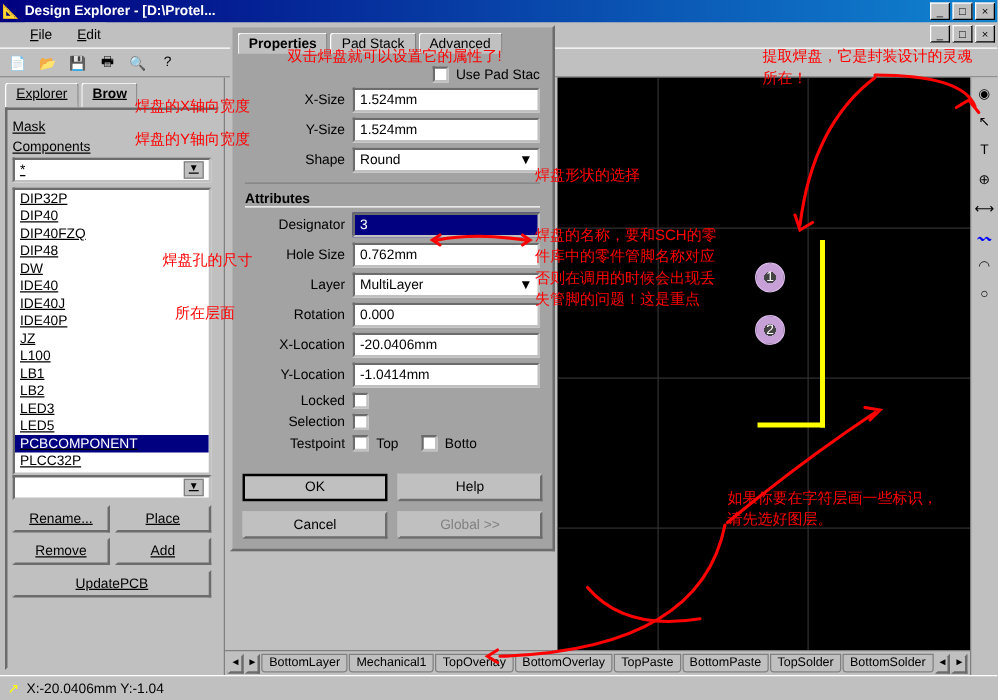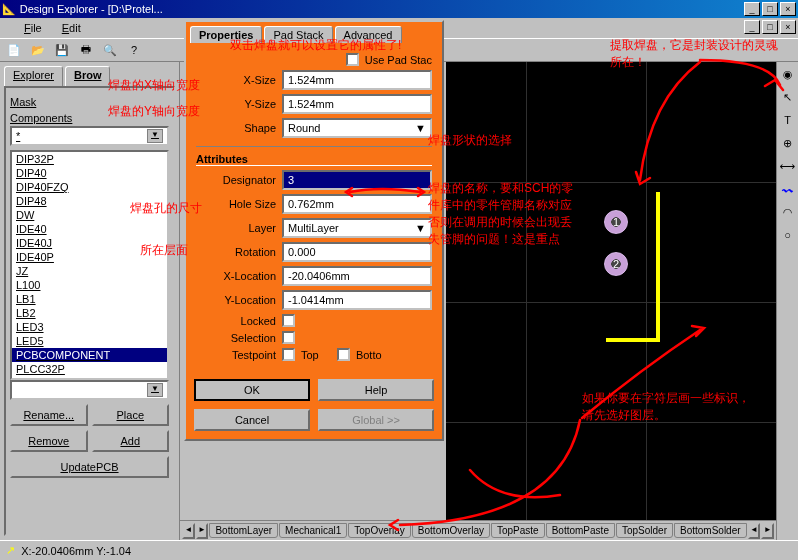--- a/index.html
+++ b/index.html
@@ -1,18 +1,18 @@
 <!DOCTYPE html>
 <html><head>
 <meta charset="utf-8">
 <style>
 * { box-sizing: border-box; margin: 0; padding: 0; font-family: "MS Sans Serif", Tahoma, sans-serif; font-size: 11px; }
 body { background: #c0c0c0; width: 798px; height: 560px; overflow: hidden; position: relative; }
 .titlebar { background: linear-gradient(to right, #000080, #1084d0); color: #fff; height: 18px; display: flex; align-items: center; padding: 0 2px; }
-.titlebar .title { flex: 1; font-weight: normal; padding-left: 4px; }
+.titlebar .title { flex: 1; font-weight: bold; padding-left: 4px; }
 .titlebar .btns { display: flex; gap: 2px; }
 .titlebar .btn { width: 16px; height: 14px; background: #c0c0c0; border: 1px solid #fff; border-right-color: #000; border-bottom-color: #000; font-size: 9px; text-align: center; line-height: 12px; color: #000; }
 .menubar { background: #c0c0c0; height: 20px; display: flex; align-items: center; padding: 0 4px; gap: 20px; }
 .menubar span { color: #000; }
 .menubar .u { text-decoration: underline; }
 .toolbar { background: #c0c0c0; height: 24px; display: flex; align-items: center; padding: 0 4px; gap: 4px; border-top: 1px solid #fff; border-bottom: 1px solid #808080; }
 .toolbar .tbtn { width: 20px; height: 20px; border: 1px solid #c0c0c0; display: flex; align-items: center; justify-content: center; }
 .main { display: flex; height: 478px; }
 .left-panel { width: 180px; background: #c0c0c0; border-right: 1px solid #808080; padding: 4px; display: flex; flex-direction: column; text-decoration: underline; }
 .tabs-top { display: flex; height: 20px; }
@@ -21,21 +21,21 @@
 .panel-body { border: 2px inset #c0c0c0; flex: 1; padding: 4px; background: #c0c0c0; }
 .label { margin: 4px 0 2px; }
 .dropdown, .input { background: #fff; border: 2px inset #c0c0c0; padding: 2px 4px; display: flex; align-items: center; justify-content: space-between; height: 20px; }
 .dropdown .arrow { background: #c0c0c0; border: 1px solid #808080; width: 16px; height: 14px; text-align: center; font-size: 8px; }
 .listbox { background: #fff; border: 2px inset #c0c0c0; height: 230px; overflow: auto; margin-top: 4px; }
 .listbox .item { padding: 1px 4px; }
 .listbox .item.sel { background: #000080; color: #fff; }
 .btn-row { display: flex; gap: 4px; margin-top: 4px; }
 .wbtn { flex: 1; background: #c0c0c0; border: 2px outset #c0c0c0; height: 22px; text-align: center; line-height: 18px; }
 .center { flex: 1; position: relative; background: #c0c0c0; }
-.dialog { position: absolute; left: 4px; top: -42px; width: 260px; background: #f97316; border: 2px outset #c0c0c0; z-index: 5; }
+.dialog { position: absolute; left: 4px; top: -42px; width: 260px; background: #a3a3a3; border: 2px outset #c0c0c0; z-index: 5; }
 .dlg-tabs { display: flex; padding: 4px 4px 0; }
 .dlg-body { padding: 6px 10px; }
 .field { display: flex; align-items: center; margin: 4px 0; gap: 6px; }
 .field .flabel { width: 80px; text-align: right; }
 .field .finput { flex: 1; background: #fff; border: 2px inset #c0c0c0; padding: 2px 4px; height: 20px; display: flex; align-items: center; justify-content: space-between; text-align: right; }
 .field .finput.sel { background: #000080; color: #fff; }
 .group-title { font-weight: bold; margin: 8px 0 4px; border-top: 1px solid #808080; border-bottom: 1px solid #fff; padding-top: 6px; }
 .checkbox { width: 13px; height: 13px; background: #fff; border: 2px inset #c0c0c0; display: inline-block; }
 .dlg-btns { display: flex; gap: 8px; padding: 8px; justify-content: center; }
 .dlg-btns .wbtn { width: 70px; }

